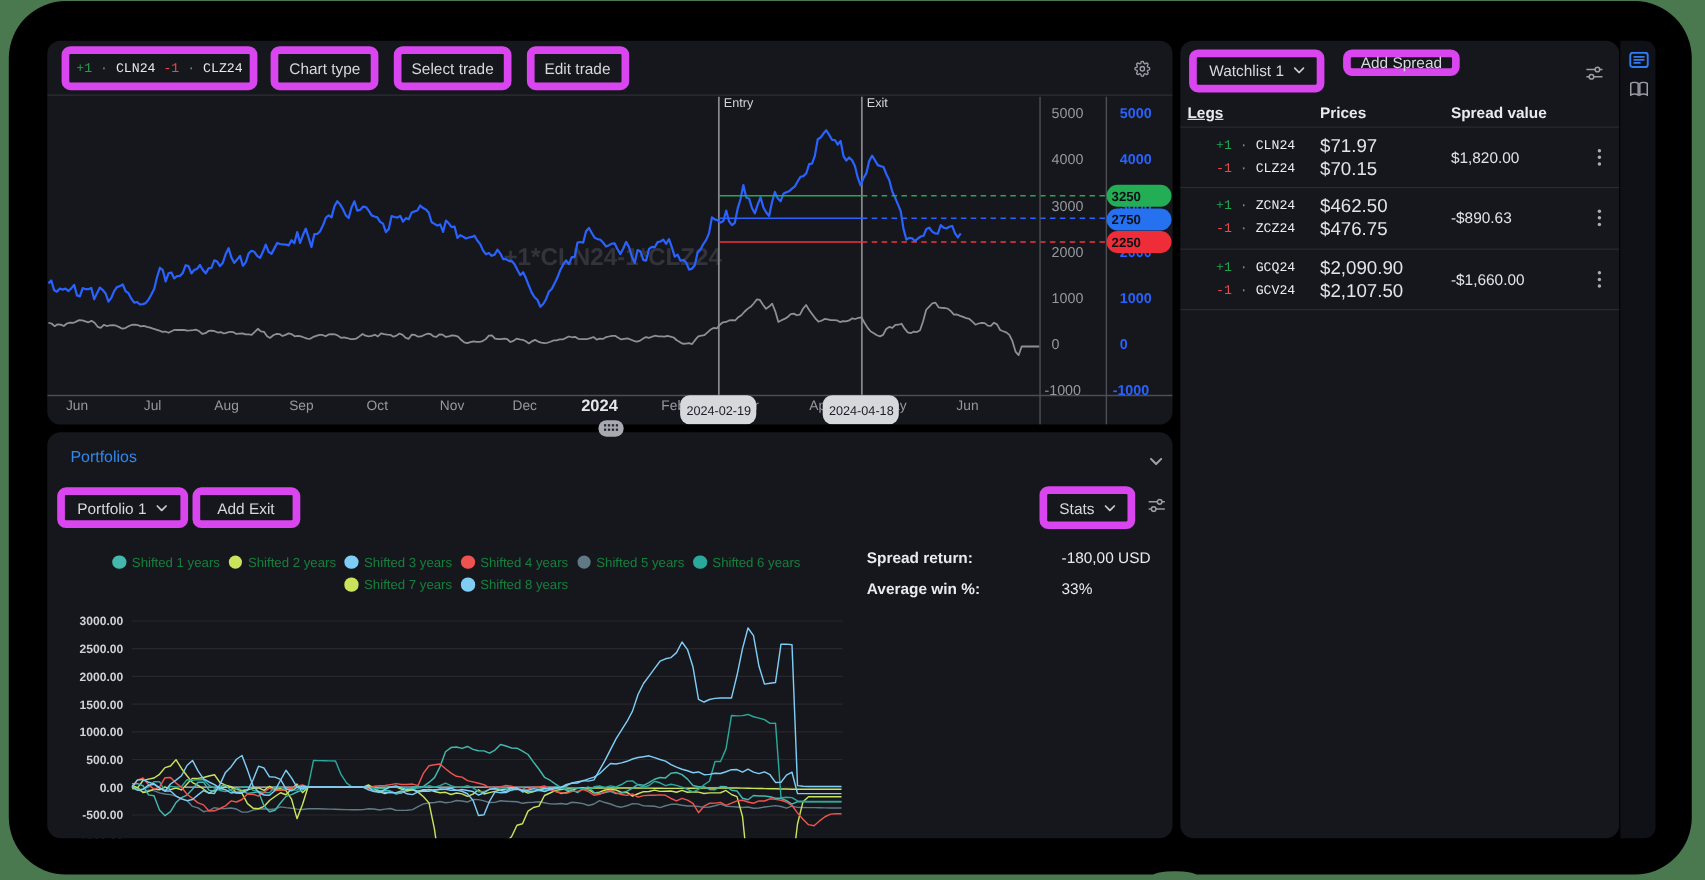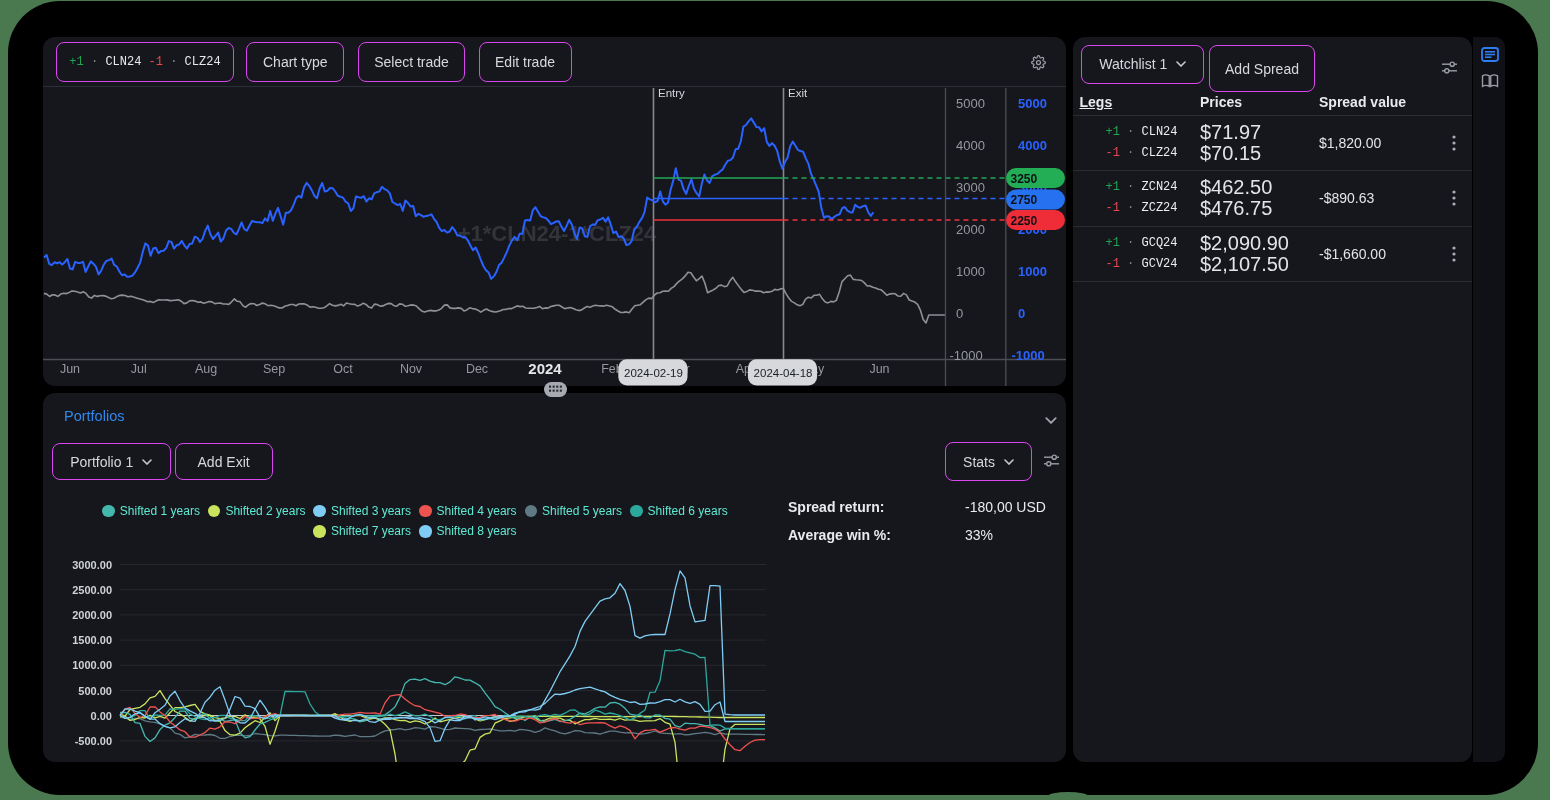--- a/index.html
+++ b/index.html
@@ -3,53 +3,53 @@
 <style>
 * { margin:0; padding:0; box-sizing:border-box; }
 html,body { width:1550px; height:800px; overflow:hidden; }
 body { background:#4a7950; font-family:"Liberation Sans",sans-serif; position:relative; }
 .window { position:absolute; left:8px; top:1px; width:1530px; height:794px; background:#000; border-radius:52px; }
 .panel { position:absolute; background:#16171c; border-radius:12px; }
 #chartpanel { left:43px; top:37px; width:1023px; height:349px; }
 #portpanel { left:43px; top:392.5px; width:1023px; height:369.5px; }
 #watchpanel { left:1073px; top:37px; width:399px; height:725px; }
 #sidebar { position:absolute; left:1473px; top:37px; width:32px; height:725px; background:#101117; border-radius:0 10px 10px 0; }
-.btn { position:absolute; border:1px solid #d946ef; border-radius:8px; color:#d5d8dd;
+.btn { position:absolute; border:7px solid #d946ef; border-radius:8px; color:#d5d8dd;
   font-size:14px; display:flex; align-items:center; justify-content:center; gap:9px;text-align:center; }
 .mono { font-family:"Liberation Mono",monospace; }
 .pos { color:#21a452; }
 .neg { color:#e8494f; }
 .sep { color:#83868e; }
 
 .toolbtn { top:5px; height:39.5px; }
 
 #legendbox { position:absolute; left:9.8px; top:60px; width:153.4px; height:60.5px; border:1px solid #3c4049;
   border-radius:8px; padding:6.5px 0 0 10px; font-size:16px; line-height:21px; }
 #legendbox .cy { color:#2f82f7; }
 #legendbox .avg { color:#9da0a8; }
 
 .ptitle { position:absolute; left:21px; top:15.5px; color:#2f88ee; font-size:14.5px; }
 .pchev { position:absolute; left:1002px; top:17.5px; }
 
-#blegend { position:absolute; left:22px; top:109.5px; width:700px; text-align:center; font-size:12px; color:#5eead4; line-height:18px; }
+#blegend { position:absolute; left:22px; top:109.5px; width:700px; text-align:center; font-size:12px; color:#15803d; line-height:18px; }
 #blegend .li { display:inline-flex; align-items:center; margin:0 4px; white-space:nowrap; }
 #blegend .dot { width:12.5px; height:12.5px; border-radius:50%; display:inline-block; margin-right:5px; }
 
 #stats { position:absolute; left:745px; top:100px; font-size:14px; color:#e9eaee; }
 #stats .srow { display:flex; height:28px; align-items:center; }
 #stats .slabel { font-weight:bold; width:177px; }
 
 .whead { position:absolute; top:57px; left:0; width:100%; font-weight:bold; font-size:14px; color:#e9eaee; }
 .whead span { position:absolute; }
 .wrow { position:relative; height:55.5px; border-bottom:1px solid #2b2d33; }
 #wrows { position:absolute; top:77.5px; left:0; width:100%; border-top:1px solid #2b2d33; }
 .wlegs { position:absolute; left:11.5px; top:6px; font-size:12px; line-height:21px;margin-left:21px; }
 .leg .sym { color:#eceef0; }
 .wlegs .leg { font-family:"Liberation Mono",monospace; }
-.wprices { position:absolute; left:127px; top:6px; font-size:20px; line-height:21px; color:#e2e4e8; }
+.wprices { position:absolute; left:127px; top:6px; font-size:17px; line-height:21px; color:#e2e4e8; }
 .wspread { position:absolute; left:246px; top:0; height:100%; display:flex; align-items:center; font-size:14px; color:#e2e4e8; }
 .wkebab { position:absolute; left:379px; top:50%; margin-top:-8px; }
 </style></head>
 <body>
 <div class="window"></div>
 <div style="position:absolute;left:1048px;top:791.5px;width:40px;height:8px;background:#4a7950;border-radius:50% 50% 0 0;"></div>
 
 <div class="panel" id="chartpanel">
   <div class="btn toolbtn mono" style="left:13px; width:178px; font-size:12px;">
       <span><span class="pos">+1</span><span class="sep"> · </span><span style="color:#e8e9ec">CLN24</span><span class="neg"> -1</span><span class="sep"> · </span><span style="color:#e8e9ec">CLZ24</span></span>
@@ -206,21 +206,21 @@
 <polyline points="77.0,322.4 82.0,316.0 87.0,315.9 92.0,318.1 97.0,319.6 102.0,323.5 107.0,326.3 112.0,319.7 117.0,316.2 122.0,312.2 127.0,302.9 132.0,298.3 137.0,307.8 142.0,315.0 147.0,317.9 152.0,320.3 157.0,323.7 162.0,324.9 167.0,327.9 172.0,327.3 177.0,327.5 182.0,325.5 187.0,316.1 192.0,303.5 197.0,305.2 202.0,313.2 207.0,313.5 212.0,315.6 217.0,324.2 222.0,325.9 227.0,322.9 232.0,321.8 237.0,322.5 242.0,322.5 247.0,322.5 252.0,322.4 257.0,322.4 262.0,322.5 267.0,322.6 272.0,322.6 277.0,322.5 282.0,322.5 287.0,322.5 292.0,322.6 297.0,326.3 302.0,327.4 307.0,324.5 312.0,322.3 317.0,321.4 322.0,323.2 327.0,324.8 332.0,324.5 337.0,326.4 342.0,325.6 347.0,324.8 352.0,325.4 357.0,324.3 362.0,324.5 367.0,325.5 372.0,325.3 377.0,326.3 382.0,328.6 387.0,334.6 392.0,348.3 397.0,347.7 402.0,335.4 407.0,326.9 412.0,327.7 417.0,327.5 422.0,325.1 427.0,324.5 432.0,325.4 437.0,326.2 442.0,326.7 447.0,324.9 452.0,324.0 457.0,324.0 462.0,323.1 467.0,322.8 472.0,321.1 477.0,318.7 482.0,317.7 487.0,316.9 492.0,315.1 497.0,313.5 502.0,310.4 507.0,305.6 512.0,301.1 517.0,301.5 522.0,300.5 527.0,299.1 532.0,297.0 537.0,295.6 542.0,294.9 547.0,294.1 552.0,295.8 557.0,297.5 562.0,298.9 567.0,302.1 572.0,304.4 577.0,306.3 582.0,307.7 587.0,309.5 592.0,308.8 597.0,311.3 602.0,311.0 607.0,310.0 612.0,310.2 617.0,308.6 622.0,306.7 627.0,306.6 632.0,309.0 637.0,306.2 642.0,308.9 647.0,310.3 652.0,308.7 657.0,311.3 662.0,318.3 667.0,318.1 672.0,311.7 677.0,309.0 682.0,328.5 687.0,328.5 692.0,328.5 697.0,328.5 702.0,328.5 707.0,328.5 712.0,328.5 717.0,328.5 722.0,328.5" stroke="#7fcdf5"></polyline>
 <polyline points="77.0,322.3 82.0,325.4 87.0,324.5 92.0,320.8 97.0,319.9 102.0,323.0 107.0,326.1 112.0,326.1 117.0,330.7 122.0,333.3 127.0,334.9 132.0,333.8 137.0,329.6 142.0,325.7 147.0,327.9 152.0,328.3 157.0,320.1 162.0,309.2 167.0,304.2 172.0,297.2 177.0,293.8 182.0,307.1 187.0,321.5 192.0,326.9 197.0,329.8 202.0,330.0 207.0,325.6 212.0,316.3 217.0,307.2 222.0,314.1 227.0,322.5 232.0,324.2 237.0,322.4 242.0,322.5 247.0,322.5 252.0,322.5 257.0,322.5 262.0,322.5 267.0,322.6 272.0,322.5 277.0,322.5 282.0,322.4 287.0,322.5 292.0,325.1 297.0,326.6 302.0,326.1 307.0,327.3 312.0,327.7 317.0,327.6 322.0,326.0 327.0,328.6 332.0,329.4 337.0,326.9 342.0,326.4 347.0,326.4 352.0,324.9 357.0,324.8 362.0,324.5 367.0,323.6 372.0,325.5 377.0,324.7 382.0,325.7 387.0,326.6 392.0,329.9 397.0,327.7 402.0,324.5 407.0,323.8 412.0,325.6 417.0,326.5 422.0,323.4 427.0,323.1 432.0,327.0 437.0,325.5 442.0,323.9 447.0,324.7 452.0,326.6 457.0,324.8 462.0,323.9 467.0,322.9 472.0,320.1 477.0,319.0 482.0,318.8 487.0,316.6 492.0,317.1 497.0,316.0 502.0,307.1 507.0,298.3 512.0,288.5 517.0,278.7 522.0,270.8 527.0,262.9 532.0,253.5 537.0,238.4 542.0,228.4 547.0,221.6 552.0,214.8 557.0,208.1 562.0,205.9 567.0,204.8 572.0,200.3 577.0,190.6 582.0,197.5 587.0,213.4 592.0,242.7 597.0,245.2 602.0,242.9 607.0,241.9 612.0,241.5 617.0,241.5 622.0,241.5 627.0,220.9 632.0,196.7 637.0,177.9 642.0,184.8 647.0,212.7 652.0,228.9 657.0,228.1 662.0,227.4 667.0,192.6 672.0,192.6 677.0,193.1 682.0,321.2 687.0,321.7 692.0,322.0 697.0,322.0 702.0,322.0 707.0,322.0 712.0,322.0 717.0,322.0 722.0,322.0" stroke="#7fcdf5"></polyline>
 </g>
 </svg></div>
 </div>
 
 <div class="panel" id="watchpanel">
   <div class="btn" style="left:8.3px; top:8px; width:123px; height:38.5px;">Watchlist 1 <svg width="10" height="6" viewBox="0 0 10 6" fill="none" stroke="#c6c9ce" stroke-width="1.6" stroke-linecap="round">
         <path d="M1 1l4 4 4-4"></path>
       </svg></div>
-  <div class="btn" style="left:136px; top:8px; width:106px; height:47px;">Add Spread</div>
+  <div class="btn" style="left:148px; top:8px; width:106px; height:24px;">Add Spread</div>
   <div style="position:absolute; left:369px; top:22.5px;"><svg width="15" height="13" viewBox="0 0 15 13" fill="none" stroke="#9a9da5" stroke-width="1.4">
         <line x1="0" y1="3.2" x2="15" y2="3.2"></line>
         <circle cx="10.2" cy="3.2" r="2.1" fill="#16171c"></circle>
         <line x1="0" y1="9.8" x2="15" y2="9.8"></line>
         <circle cx="4.8" cy="9.8" r="2.1" fill="#16171c"></circle>
       </svg></div>
   <div class="whead">
       <span style="left:6.5px;text-decoration:underline;">Legs</span>
       <span style="left:127px;">Prices</span>
       <span style="left:246px;">Spread value</span>

